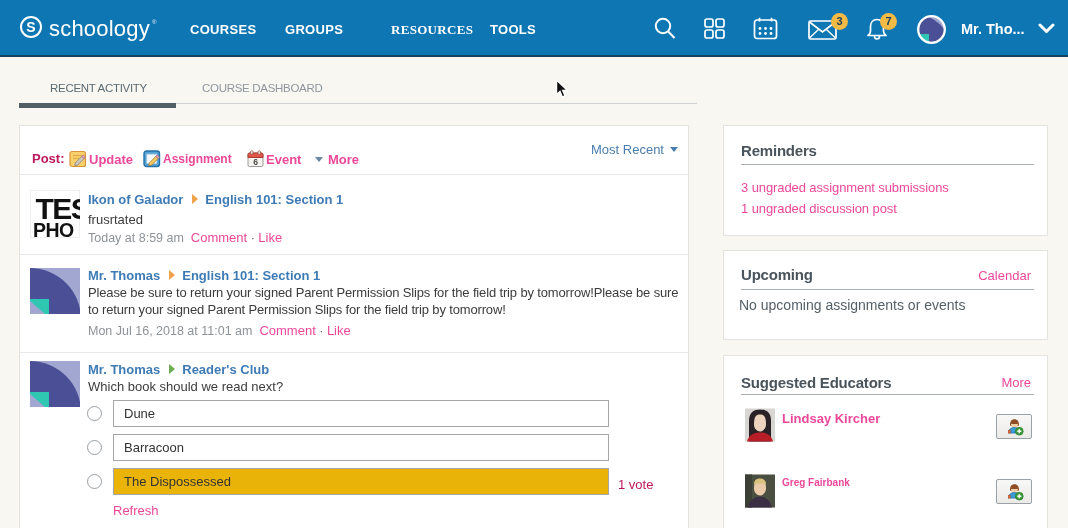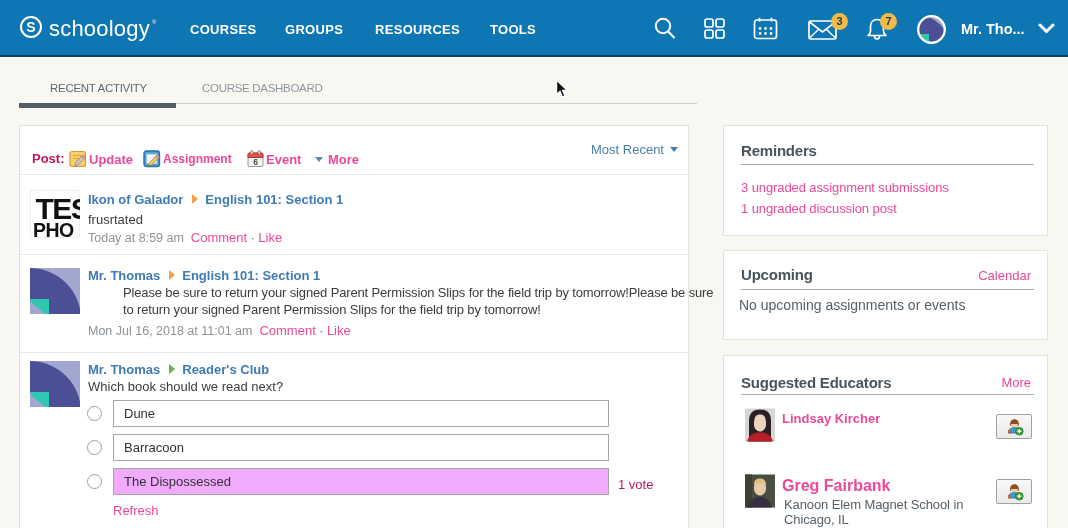--- a/index.html
+++ b/index.html
@@ -40,21 +40,21 @@
 </style>
 </head>
 <body>
 
 <div id="hdr">
   <div id="logo">S</div>
   <div id="logotxt">schoology</div>
   <div id="logor">®</div>
   <div class="nav" style="left:190px;">COURSES</div>
   <div class="nav" style="left:285px;">GROUPS</div>
-  <div class="nav" style="left:375px;">RESOURCES</div>
+  <div class="nav" style="left:391px;font-family:Liberation Serif, serif;">RESOURCES</div>
   <div class="nav" style="left:490px;">TOOLS</div>
 
   <svg class="abs" style="left:652px;top:16px;" width="26" height="26" viewBox="0 0 26 26">
     <circle cx="11" cy="10" r="7.2" fill="none" stroke="#fff" stroke-width="2"></circle>
     <line x1="16.2" y1="15.5" x2="22.5" y2="22" stroke="#fff" stroke-width="2"></line>
   </svg>
 
   <svg class="abs" style="left:704px;top:18px;" width="21" height="21" viewBox="0 0 21 21">
     <rect x="1" y="1" width="8" height="8" rx="2" fill="none" stroke="#fff" stroke-width="1.7"></rect>
     <rect x="12" y="1" width="8" height="8" rx="2" fill="none" stroke="#fff" stroke-width="1.7"></rect>
@@ -165,41 +165,41 @@
 
   <svg class="abs" style="left:10px;top:142px;" width="50" height="46" viewBox="0 0 50 46">
     <rect width="50" height="46" fill="#a2a7d1"></rect>
     <circle cx="0" cy="51" r="51" fill="#4b5096"></circle>
     <rect x="0" y="31" width="19" height="15" fill="#2fc7b2"></rect>
     <polygon points="0,33 15,46 0,46" fill="#a2a7d1"></polygon>
   </svg>
   <div class="abs" style="left:68px;top:142.2px;font-size:13px;line-height:15px;">
     <span class="bname">Mr. Thomas</span><span class="arrow" style="margin:0 7px 0 9px;"></span><span class="bname">English 101: Section 1</span>
   </div>
-  <div class="abs btext" style="left:68px;top:157.5px;line-height:17px;white-space:nowrap;letter-spacing:-0.15px;margin-left:35px;">Please be sure to return your signed Parent Permission Slips for the field trip by tomorrow!Please be sure<br>to return your signed Parent Permission Slips for the field trip by tomorrow!</div>
+  <div class="abs btext" style="left:68px;top:157.5px;line-height:17px;white-space:nowrap;letter-spacing:-0.15px;">Please be sure to return your signed Parent Permission Slips for the field trip by tomorrow!Please be sure<br>to return your signed Parent Permission Slips for the field trip by tomorrow!</div>
   <div class="abs gdate" style="left:68px;top:197px;line-height:15px;">Mon Jul 16, 2018 at 11:01 am&nbsp; <a class="blink" style="font-size:13px;" href="#">Comment</a><span style="color:#666;"> · </span><a class="blink" style="font-size:13px;" href="#">Like</a></div>
   <div class="sep" style="top:225.5px;"></div>
 
   <svg class="abs" style="left:10px;top:235px;" width="50" height="46" viewBox="0 0 50 46">
     <rect width="50" height="46" fill="#a2a7d1"></rect>
     <circle cx="0" cy="51" r="51" fill="#4b5096"></circle>
     <rect x="0" y="31" width="19" height="15" fill="#2fc7b2"></rect>
     <polygon points="0,33 15,46 0,46" fill="#a2a7d1"></polygon>
   </svg>
   <div class="abs" style="left:68px;top:236.2px;font-size:13px;line-height:15px;">
     <span class="bname">Mr. Thomas</span><span class="arrow" style="margin:0 7px 0 9px;border-left-color:#6bad4f;"></span><span class="bname">Reader's Club</span>
   </div>
   <div class="abs btext" style="left:68px;top:253px;">Which book should we read next?</div>
 
   <div class="radio" style="top:280px;"></div>
   <div class="pollbox" style="top:273.5px;">Dune</div>
   <div class="radio" style="top:314px;"></div>
   <div class="pollbox" style="top:307.8px;">Barracoon</div>
   <div class="radio" style="top:347.5px;"></div>
-  <div class="pollbox" style="top:342px;background:#f0abfc;">The Dispossessed</div>
+  <div class="pollbox" style="top:342px;background:#eab308;">The Dispossessed</div>
   <div class="abs" style="left:598px;top:351px;font-size:13px;color:#be185d;">1 vote</div>
   <div class="abs" style="left:93px;top:377px;font-size:13px;"><a class="blink" href="#">Refresh</a></div>
 </div>
 
 <div class="card" id="sb1">
   <div class="sbhead" style="top:16px;">Reminders</div>
   <div class="sbhr" style="top:38px;"></div>
   <div class="abs" style="left:17px;top:54px;font-size:13px;letter-spacing:-0.1px;"><a class="blink" href="#">3 ungraded assignment submissions</a></div>
   <div class="abs" style="left:17px;top:75px;font-size:13px;letter-spacing:-0.1px;"><a class="blink" href="#">1 ungraded discussion post</a></div>
 </div>
@@ -235,22 +235,21 @@
     </svg>
   </div>
 
   <svg class="abs" style="left:21px;top:118px;" width="30" height="34" viewBox="0 0 30 33">
     <rect width="30" height="33" fill="#4a4f42"></rect>
     <rect x="0" y="0" width="7" height="33" fill="#3b3f35"></rect>
     <path d="M9 14 C9 7 11 5 15 5 C19 5 21 7 21 14 C21 18 18 21 15 21 C12 21 9 18 9 14 Z" fill="#e8c9a8"></path>
     <path d="M9 10 C9 6 11 4 15 4 C19 4 21 6 21 10 L20 9 L10 9 Z" fill="#d9c27e"></path>
     <path d="M3 33 C5 25 10 22 15 22 C20 22 25 25 27 33 Z" fill="#3a2f42"></path>
   </svg>
-  <div class="abs" style="left:58px;top:121px;font-size:16px;font-weight:bold;"><a class="blink" href="#">Greg Fairbank</a></div>
-  <div class="abs" style="left:60px;top:140.5px;font-size:13px;color:#566069;line-height:15px;width:215px;letter-spacing:-0.1px;">Kanoon Elem Magnet School in Chicago, IL</div>
+  <div class="abs" style="left:58px;top:121px;font-size:10px;font-weight:bold;"><a class="blink" href="#">Greg Fairbank</a></div>
   <div class="abs" style="left:272px;top:123px;width:36px;height:25px;border:1px solid #9aa2a9;border-radius:2px;background:linear-gradient(#f8f8f7,#eceae7);">
     <svg style="position:absolute;left:9px;top:3px;" width="18" height="18" viewBox="0 0 18 18">
       <path d="M4 6.5 C4 2.8 6 1.2 8.5 1.2 C11 1.2 13 2.8 13 6.5 L12.5 8 L4.5 8 Z" fill="#8d4e25"></path>
       <ellipse cx="8.5" cy="6.6" rx="3.4" ry="3" fill="#f4cda6"></ellipse>
       <path d="M5.2 5 C5.6 3.6 6.8 3 8.5 3 C10.2 3 11.4 3.6 11.8 5 L11.9 6 L5.1 6 Z" fill="#8d4e25"></path>
       <path d="M2.6 15 C2.6 11.2 5.2 9.6 8.5 9.6 C11.8 9.6 14.4 11.2 14.4 15 Z" fill="#3b9ad8" stroke="#1f6ea6" stroke-width="0.8"></path>
       <rect x="2.3" y="12.2" width="2" height="2.9" fill="#e8703a" stroke="#b84c20" stroke-width="0.5"></rect>
       <circle cx="13.3" cy="13.2" r="3.9" fill="#3e9c3c" stroke="#2c7c2a" stroke-width="0.7"></circle>
       <path d="M13.3 11.2 L13.3 15.2 M11.3 13.2 L15.3 13.2" stroke="#fff" stroke-width="1.4"></path>
     </svg>

